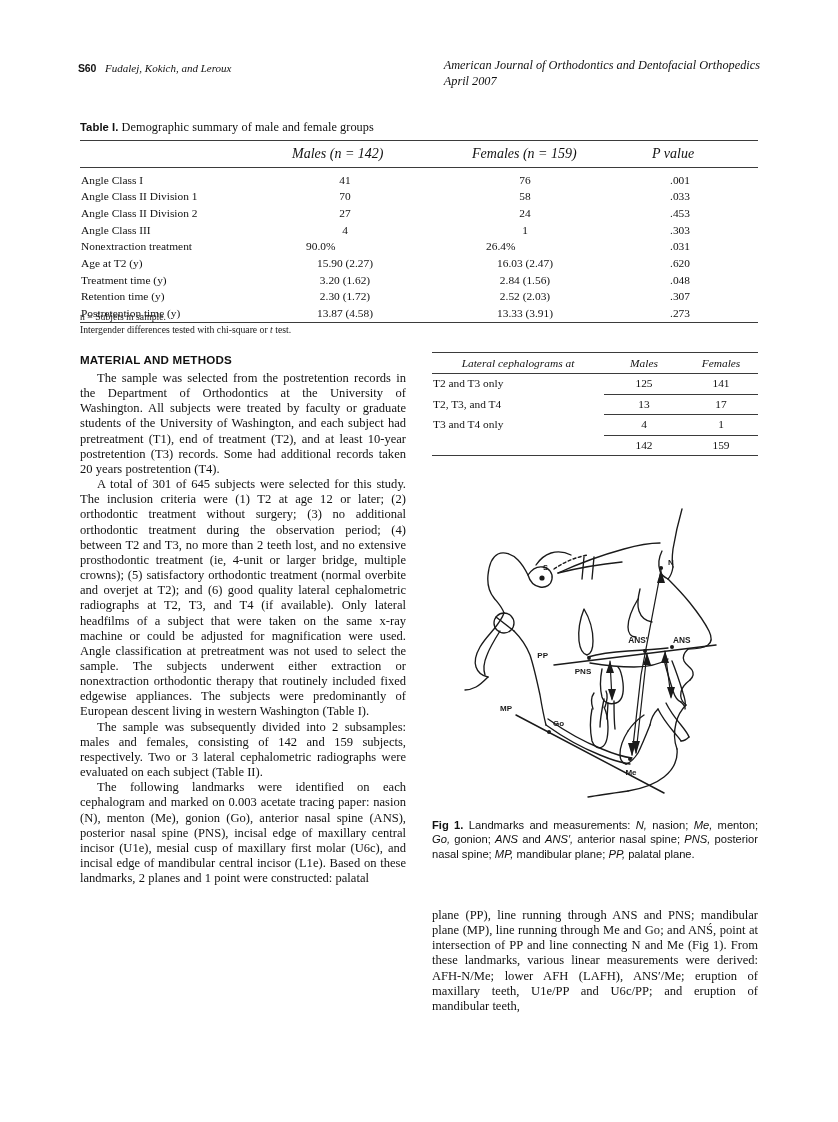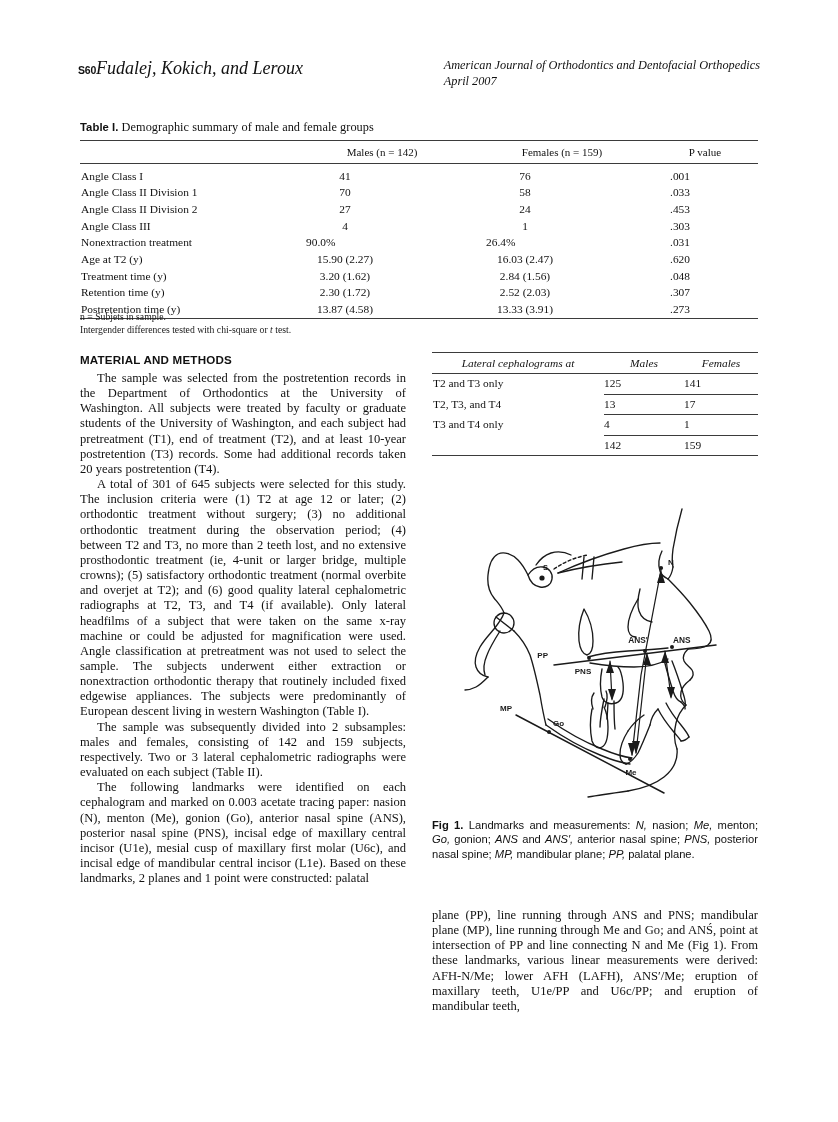--- a/index.html
+++ b/index.html
@@ -39,21 +39,22 @@
     white-space: nowrap;
   }
   .runhead-folio {
     font-family: "Liberation Sans", sans-serif;
     font-weight: bold;
     font-size: 10.5px;
     letter-spacing: -0.2px;
   }
   .runhead-authors {
     font-style: italic;
-    font-size: 18px;
+    font-size: 11px;
+    margin-left: 9px;
   }
   .runhead-right {
     position: absolute;
     right: 0;
     top: 0;
     text-align: left;
     font-style: italic;
     font-size: 12.3px;
     line-height: 15.5px;
   }
@@ -90,22 +91,23 @@
   .rule-thick-top > * {
     border-top: 1.7px solid #3b3b3b;
   }
   .rule-thin-bottom > * {
     border-bottom: 0.9px solid #3b3b3b;
   }
   .rule-thick-bottom > * {
     border-bottom: 1.7px solid #3b3b3b;
   }
   #table1 thead tr.hdr th {
-    font-size: 11px;
-    text-align: center;
+    font-style: italic;
+    font-size: 14px;
+    text-align: left;
     padding: 5px 0 5px 0;
   }
   #table1 thead tr.hdr th.spacer-col { }
   #table1 tbody td {
     padding: 1.55px 0 1.55px 0;
     line-height: 13.6px;
   }
   #table1 tbody td.lbl { padding-left: 1px; }
   #table1 tbody td.num {
     text-align: left;
@@ -181,21 +183,21 @@
     text-align: center;
   }
   #table2 thead th.c1 { width: 172px; }
   #table2 thead th.c2 { width: 80px; margin-top: 40px; }
   #table2 thead th.c3 { width: 74px; }
   #table2 tbody td {
     padding: 3.1px 0 3.1px 0;
     line-height: 13.4px;
   }
   #table2 tbody td.lbl { text-align: left; padding-left: 1px; }
-  #table2 tbody td.num { text-align: left; }
+  #table2 tbody td.num { text-align: center; }
   #table2 tr.inner-rule td.num {
     border-bottom: 0.9px solid #3b3b3b;
   }
   #table2 thead tr.hdr th { border-bottom: 0.9px solid #3b3b3b; }
   #table2 thead tr.hdr th.c1 { border-bottom: 0.9px solid #3b3b3b; }
 
   
   .figure-wrap {
     position: absolute;
     left: 432px;

